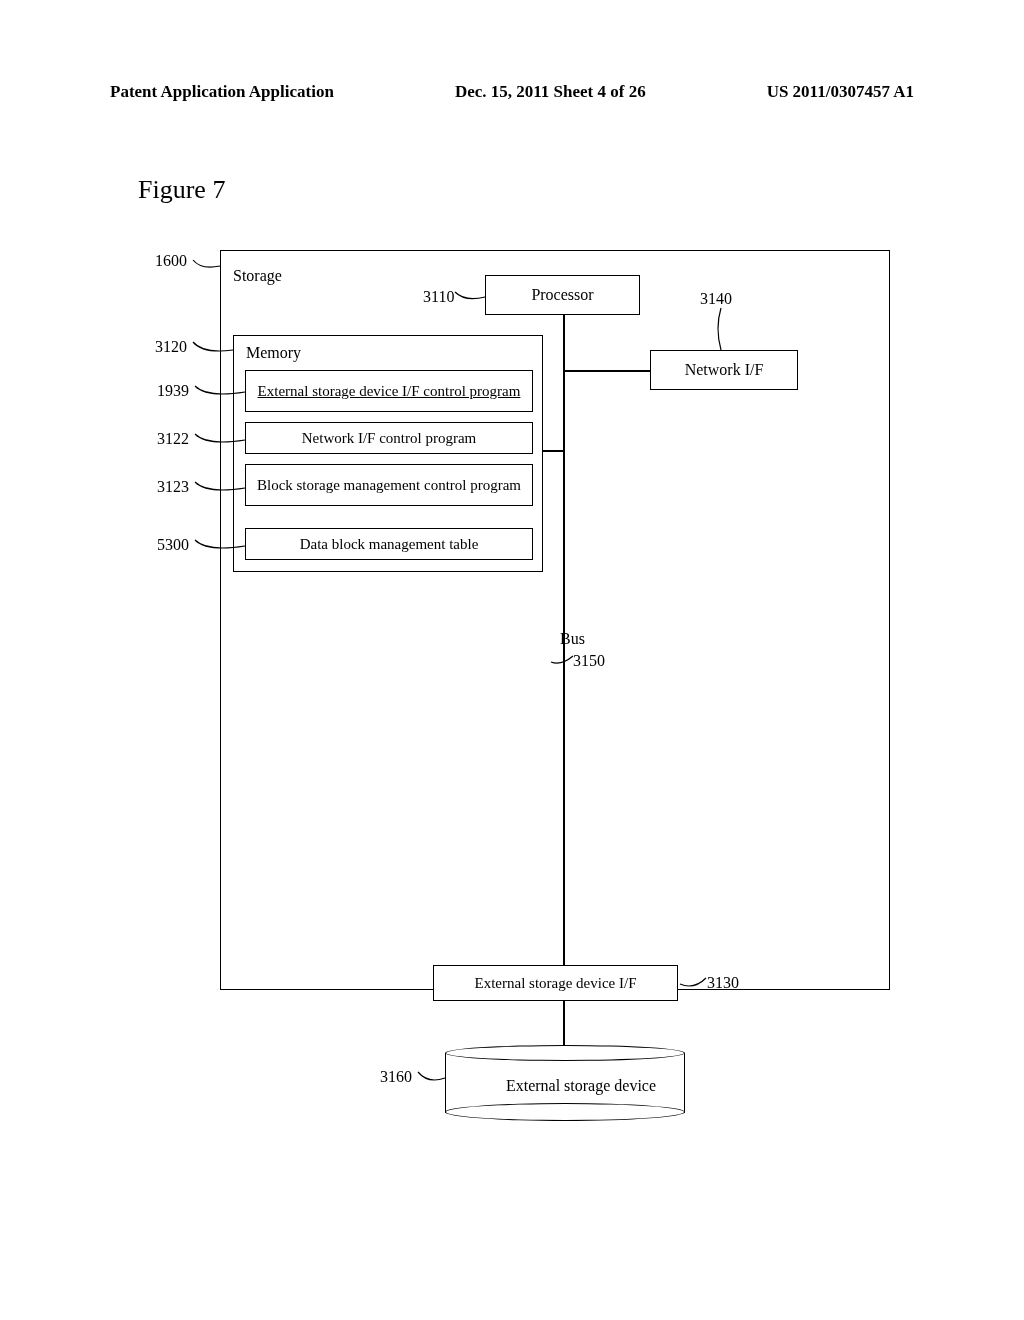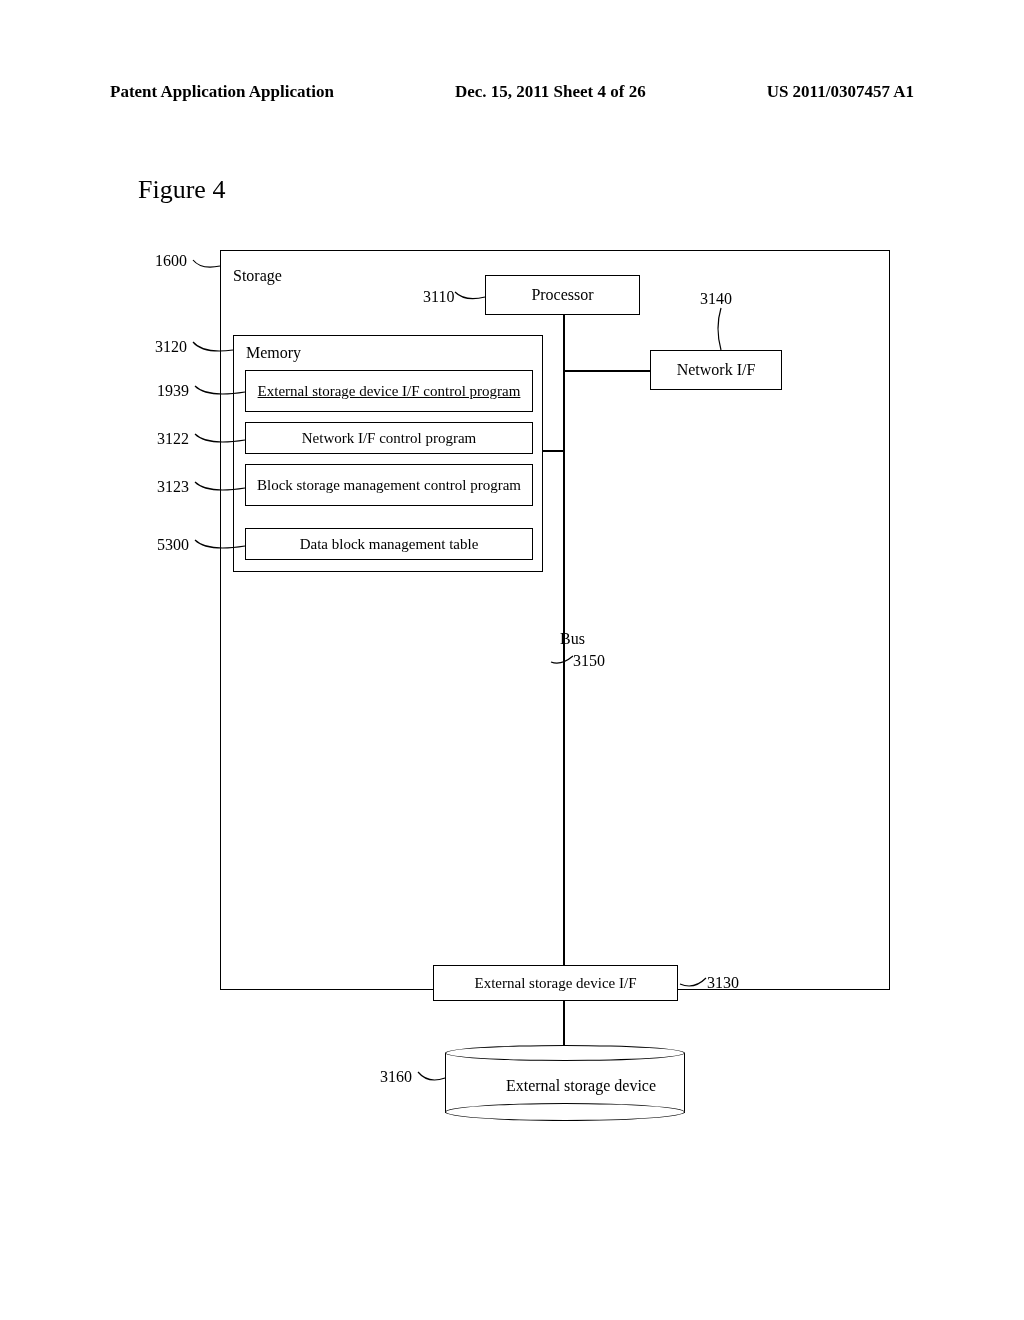--- a/index.html
+++ b/index.html
@@ -91,37 +91,37 @@
   </style>
 </head>
 <body>
 
 <div class="header">
   <span>Patent Application Application</span>
   <span>Dec. 15, 2011  Sheet 4 of 26</span>
   <span>US 2011/0307457 A1</span>
 </div>
 
-<div class="figure-title">Figure 4</div>
+<div class="figure-title">Figure 7</div>
 
 <div class="diagram">
 
   <div class="box left-label" style="left:85px; top:0px; width:670px; height:740px; align-items:flex-start; padding-top:16px;">
     <span>Storage</span>
   </div>
 
   <div class="box left-label" style="left:98px; top:85px; width:310px; height:237px; align-items:flex-start; padding-top:8px;">
     <span>Memory</span>
   </div>
 
   <div class="box" style="left:350px; top:25px; width:155px; height:40px;">
     <span>Processor</span>
   </div>
 
-  <div class="box" style="left:515px; top:100px; width:132px; height:40px;">
+  <div class="box" style="left:515px; top:100px; width:148px; height:40px;">
     <span>Network I/F</span>
   </div>
 
   <div class="box" style="left:110px; top:120px; width:288px; height:42px; font-size:15px;text-decoration:underline;">
     <span>External storage device I/F control program</span>
   </div>
   <div class="box" style="left:110px; top:172px; width:288px; height:32px; font-size:15px;">
     <span>Network I/F control program</span>
   </div>
   <div class="box" style="left:110px; top:214px; width:288px; height:42px; font-size:15px;">

